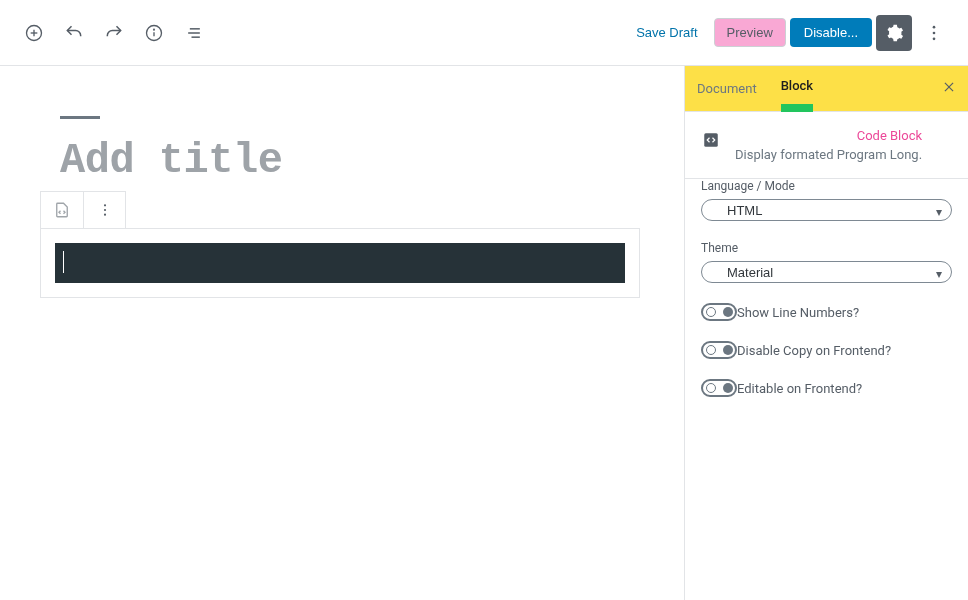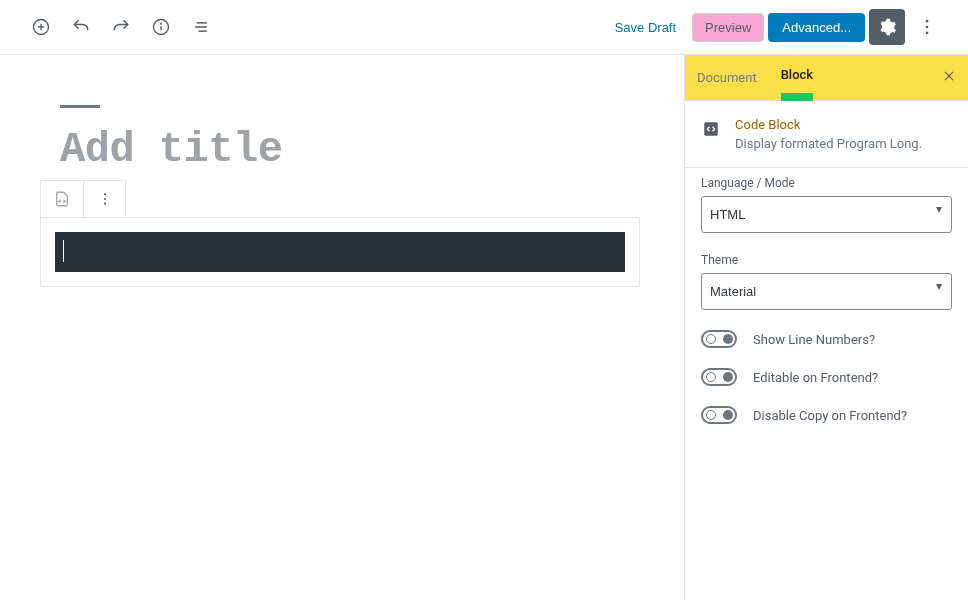--- a/index.html
+++ b/index.html
@@ -8,26 +8,26 @@
     font-size: 13px;
     color: #1e1e1e;
     background: #fff;
     width: 968px;
     height: 600px;
     overflow: hidden;
   }
 
   
   .topbar {
-    height: 55px;
+    height: 66px;
     border-bottom: 1px solid #e2e4e7;
     display: flex;
     align-items: center;
     justify-content: space-between;
-    padding: 0 23px;
+    padding: 0 16px;
   }
   .topbar-left, .topbar-right {
     display: flex;
     align-items: center;
     gap: 4px;
   }
   .icon-btn {
     width: 36px;
     height: 36px;
     display: flex;
@@ -188,22 +188,23 @@
     padding: 16px;
   }
   .block-header-icon {
     width: 20px; height: 20px;
     display: flex; align-items: center; justify-content: center;
     color: #555d66;
     margin-top: 2px;
   }
   .block-header-title {
     font-size: 13px;
-    color: #a16207;
+    color: #ec4899;
     margin-bottom: 4px;
+    text-align: right;
   }
   .block-header-desc {
     font-size: 13px;
     color: #6c7781;
   }
 
   .panel {
     border-top: 1px solid #e2e4e7;
   }
   .panel-head {
@@ -218,48 +219,47 @@
   }
   .panel-body {
     padding: 0 16px 16px;
   }
   .field-label {
     font-size: 12px;
     color: #555d66;
     margin-bottom: 6px;
     margin-top: 20px;
   }
-  .field-label:first-child { margin-top: 8px; }
+  .field-label:first-child { margin-top: 0; }
   .select {
     width: 100%;
-    height: 37px;
+    height: 22px;
     border: 1px solid #7e8993;
-    border-radius: 3px;
-    background: #fff;
-    padding: 0 8px;
+    border-radius: 15px;
+    background: #fff;
+    padding: 0 25px;
     font-size: 13px;
     color: #32373c;
     appearance: none;
     position: relative;
   }
   .select-wrap { position: relative; }
   .select-wrap::after {
     content: "▾";
     position: absolute;
     right: 10px;
     top: 6px;
     color: #555d66;
     pointer-events: none;
     font-size: 12px;
   }
 
   .toggle-row {
     display: flex;
     align-items: center;
-    gap: 16px;
     margin-top: 20px;
   }
   .toggle {
     width: 36px;
     height: 18px;
     border: 2px solid #6c7781;
     border-radius: 12px;
     position: relative;
     background: #fff;
     cursor: pointer;
@@ -327,21 +327,21 @@
       <svg width="20" height="20" viewBox="0 0 24 24" fill="none" stroke="currentColor" stroke-width="1.8">
           <line x1="7" y1="7" x2="19" y2="7"></line>
           <line x1="5" y1="12" x2="19" y2="12"></line>
           <line x1="9" y1="17" x2="19" y2="17"></line>
         </svg>
     </button>
   </div>
   <div class="topbar-right">
     <button class="save-draft">Save Draft</button>
     <button class="preview-btn">Preview</button>
-    <button class="publish-btn">Advanced...</button>
+    <button class="publish-btn">Disable...</button>
     <button class="settings-btn">
       <svg width="20" height="20" viewBox="0 0 24 24" fill="currentColor">
           <path d="M12 8a4 4 0 100 8 4 4 0 000-8zm8.94 4a7.03 7.03 0 00-.14-1.4l2.03-1.58-2-3.46-2.39.96a7.07 7.07 0 00-2.42-1.4L15.5 2h-4l-.52 2.52a7.07 7.07 0 00-2.42 1.4l-2.39-.96-2 3.46 2.03 1.58A7.03 7.03 0 006.06 12c0 .47.05.94.14 1.4l-2.03 1.58 2 3.46 2.39-.96c.73.6 1.55 1.08 2.42 1.4L11.5 22h4l.52-2.52a7.07 7.07 0 002.42-1.4l2.39.96 2-3.46-2.03-1.58c.09-.46.14-.93.14-1.4z"></path>
         </svg>
     </button>
     <button class="icon-btn">
       <svg width="20" height="20" viewBox="0 0 24 24" fill="currentColor">
           <circle cx="12" cy="5" r="1.6"></circle>
           <circle cx="12" cy="12" r="1.6"></circle>
           <circle cx="12" cy="19" r="1.6"></circle>
@@ -422,24 +422,24 @@
             <option>Material</option>
           </select>
         </div>
 
         <div class="toggle-row">
           <div class="toggle"></div>
           <div class="toggle-label">Show Line Numbers?</div>
         </div>
         <div class="toggle-row">
           <div class="toggle"></div>
-          <div class="toggle-label">Editable on Frontend?</div>
+          <div class="toggle-label">Disable Copy on Frontend?</div>
         </div>
         <div class="toggle-row">
           <div class="toggle"></div>
-          <div class="toggle-label">Disable Copy on Frontend?</div>
+          <div class="toggle-label">Editable on Frontend?</div>
         </div>
       </div>
     </div>
 
 
   </div>
 </div>
 
 </body></html>

